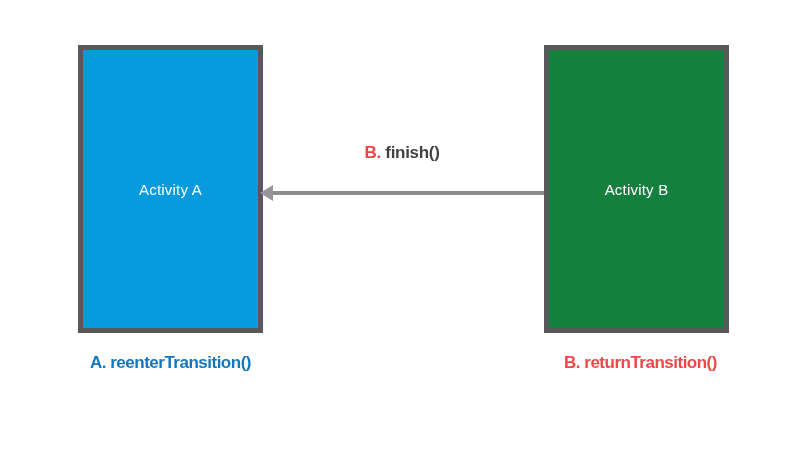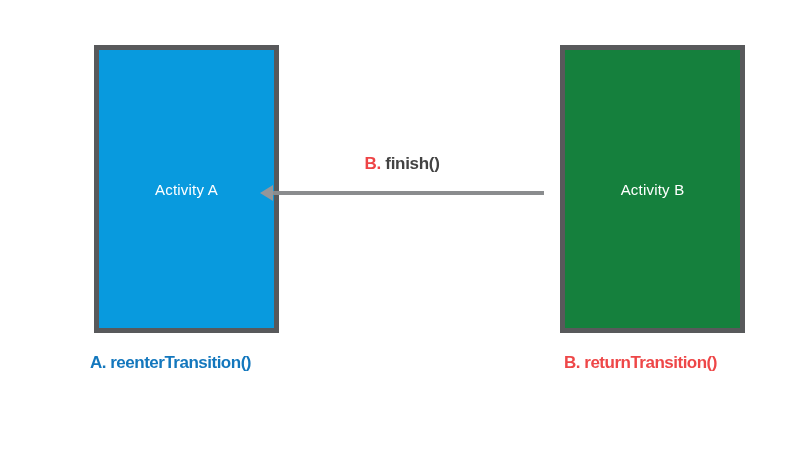--- a/index.html
+++ b/index.html
@@ -17,21 +17,20 @@
   }
   .box {
     position: absolute;
     top: 45px;
     height: 278px;
     width: 175px;
     border: 5px solid #58595b;
     display: flex;
     align-items: center;
     justify-content: center;
-    margin-left: 16px;
   }
   .box-a {
     left: 78px;
     background: #089ade;
   }
   .box-b {
     left: 544px;
     background: #15803d;
   }
   .box-label {
@@ -60,21 +59,20 @@
   }
   .connector-label {
     position: absolute;
     left: 0;
     right: 0;
     top: 143px;
     text-align: center;
     font-size: 17px;
     font-weight: 700;
     letter-spacing: -0.3px;
-    margin-top: 11px;
   }
   .connector-label .prefix { color: #ee4446; }
   .connector-label .rest   { color: #434343; }
   .caption {
     position: absolute;
     top: 353px;
     width: 185px;
     text-align: center;
     font-size: 17px;
     font-weight: 700;

